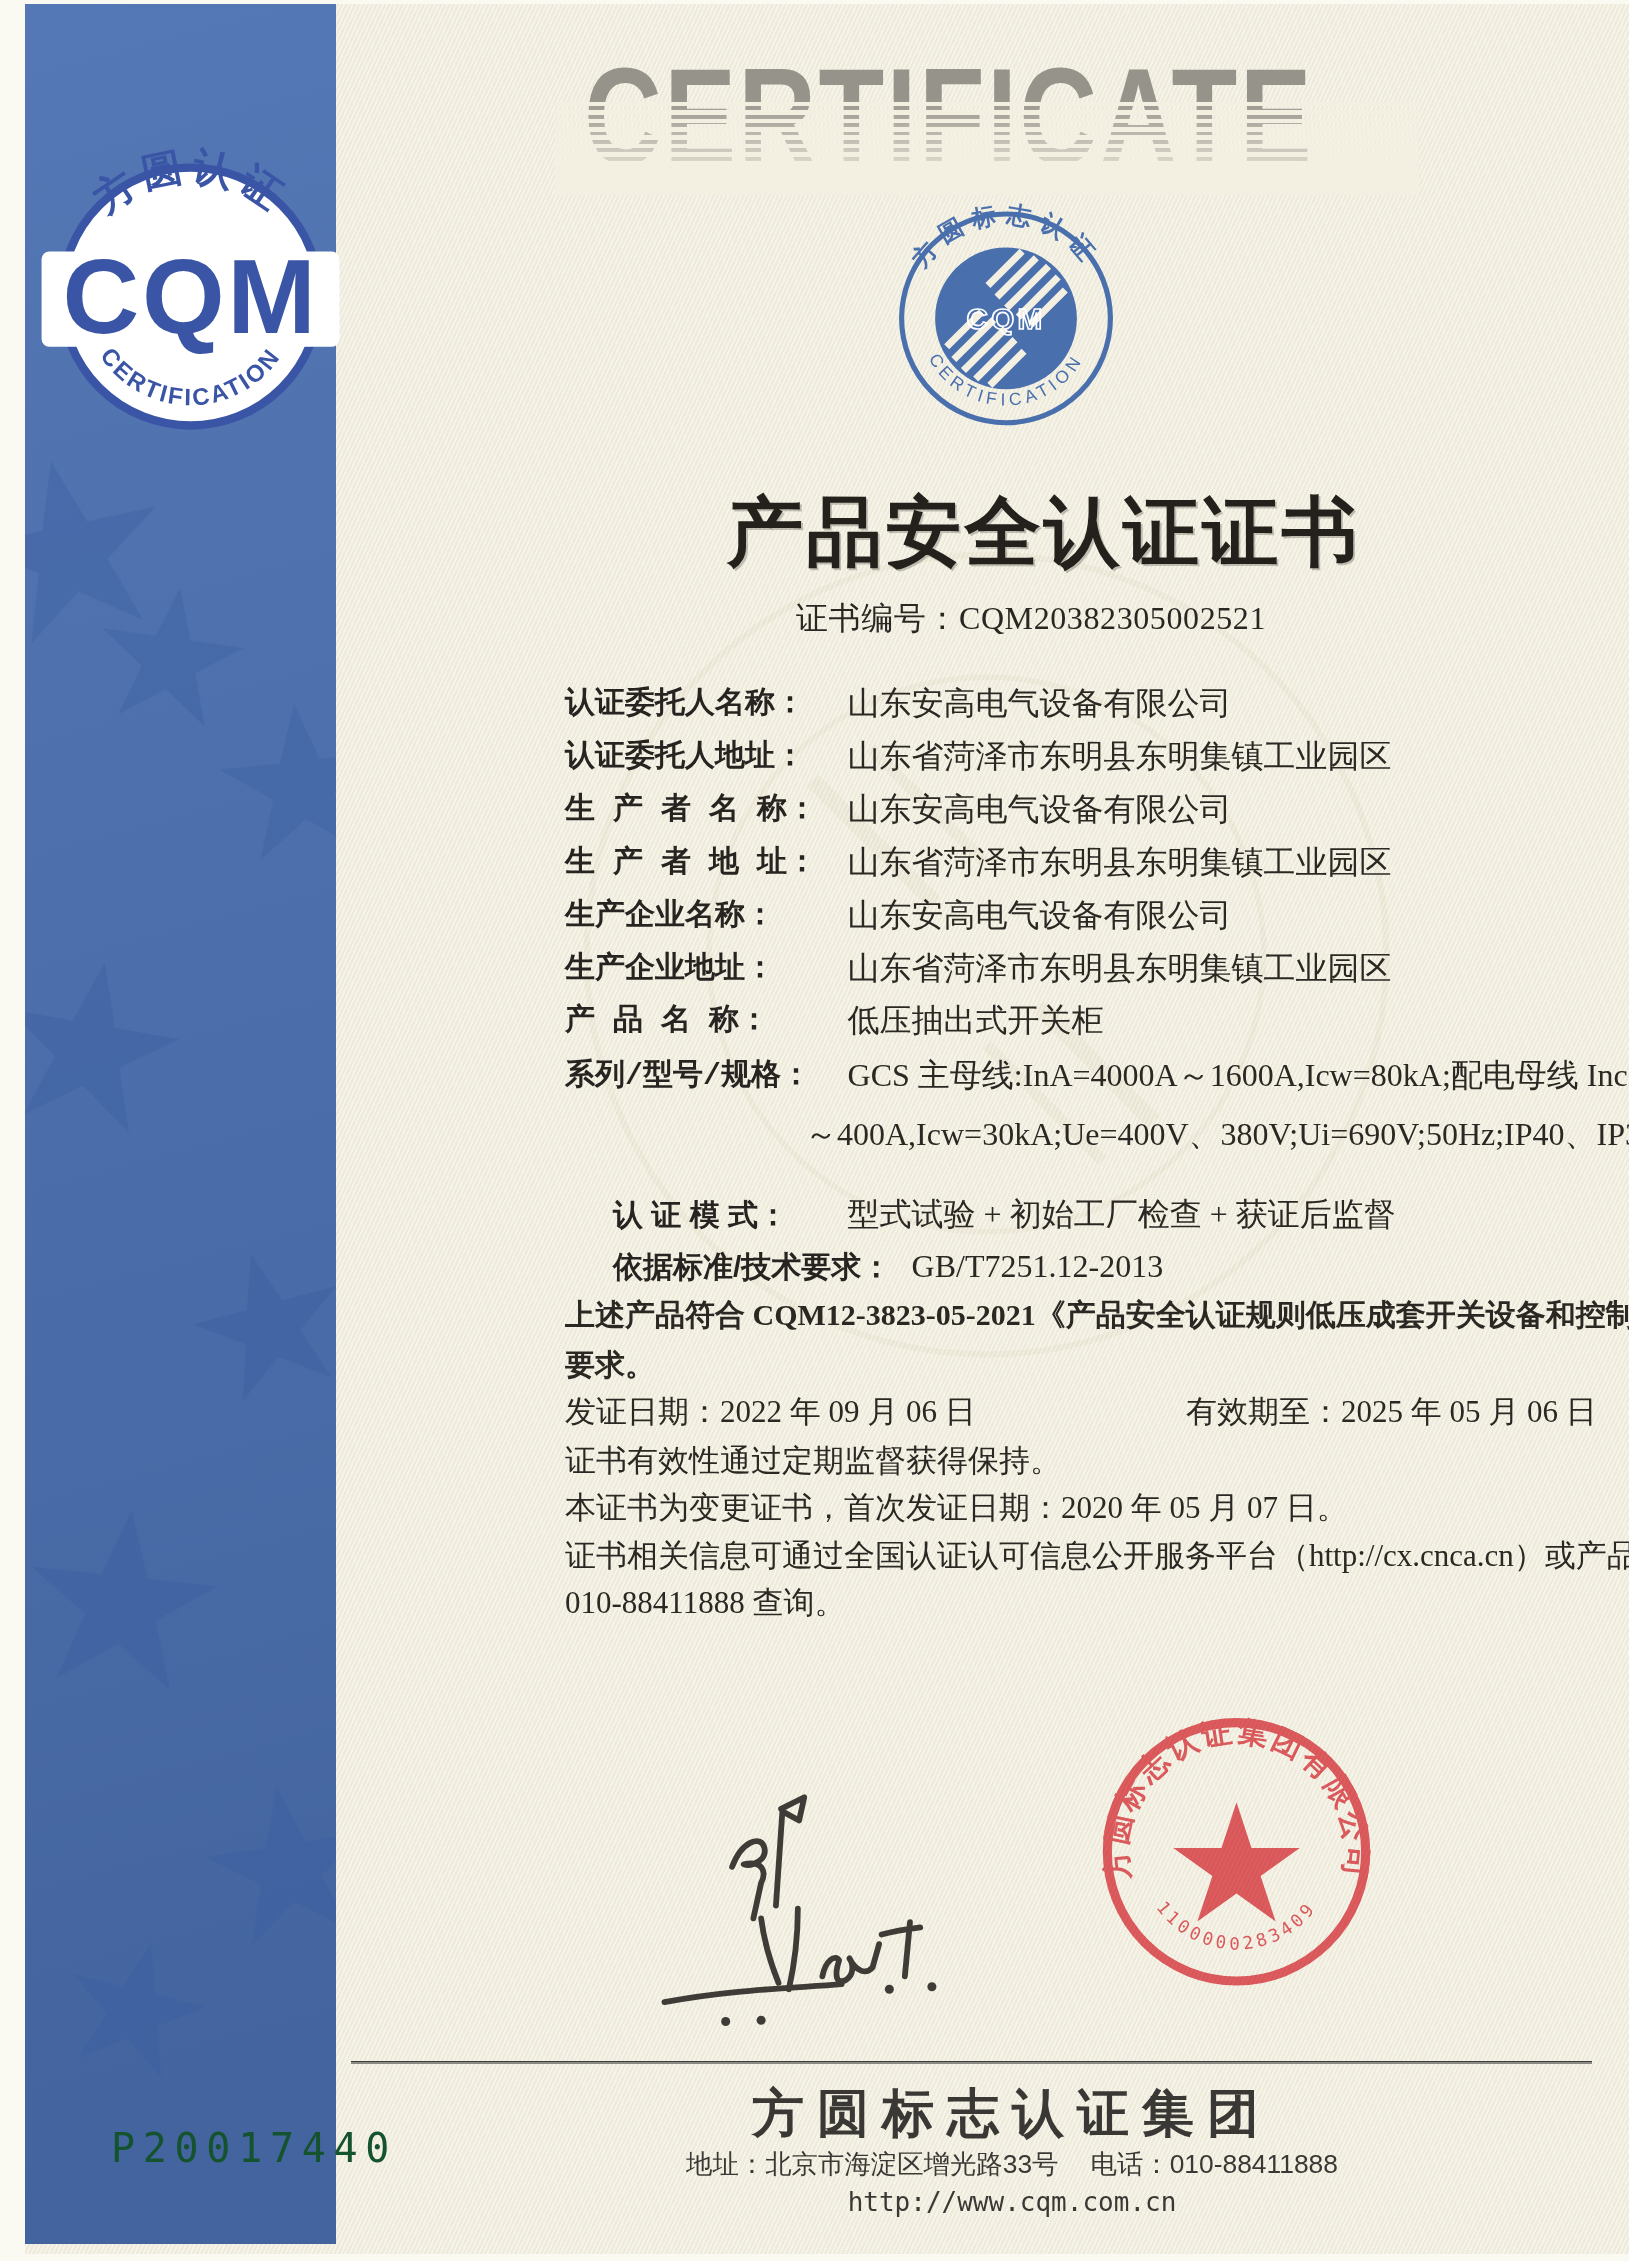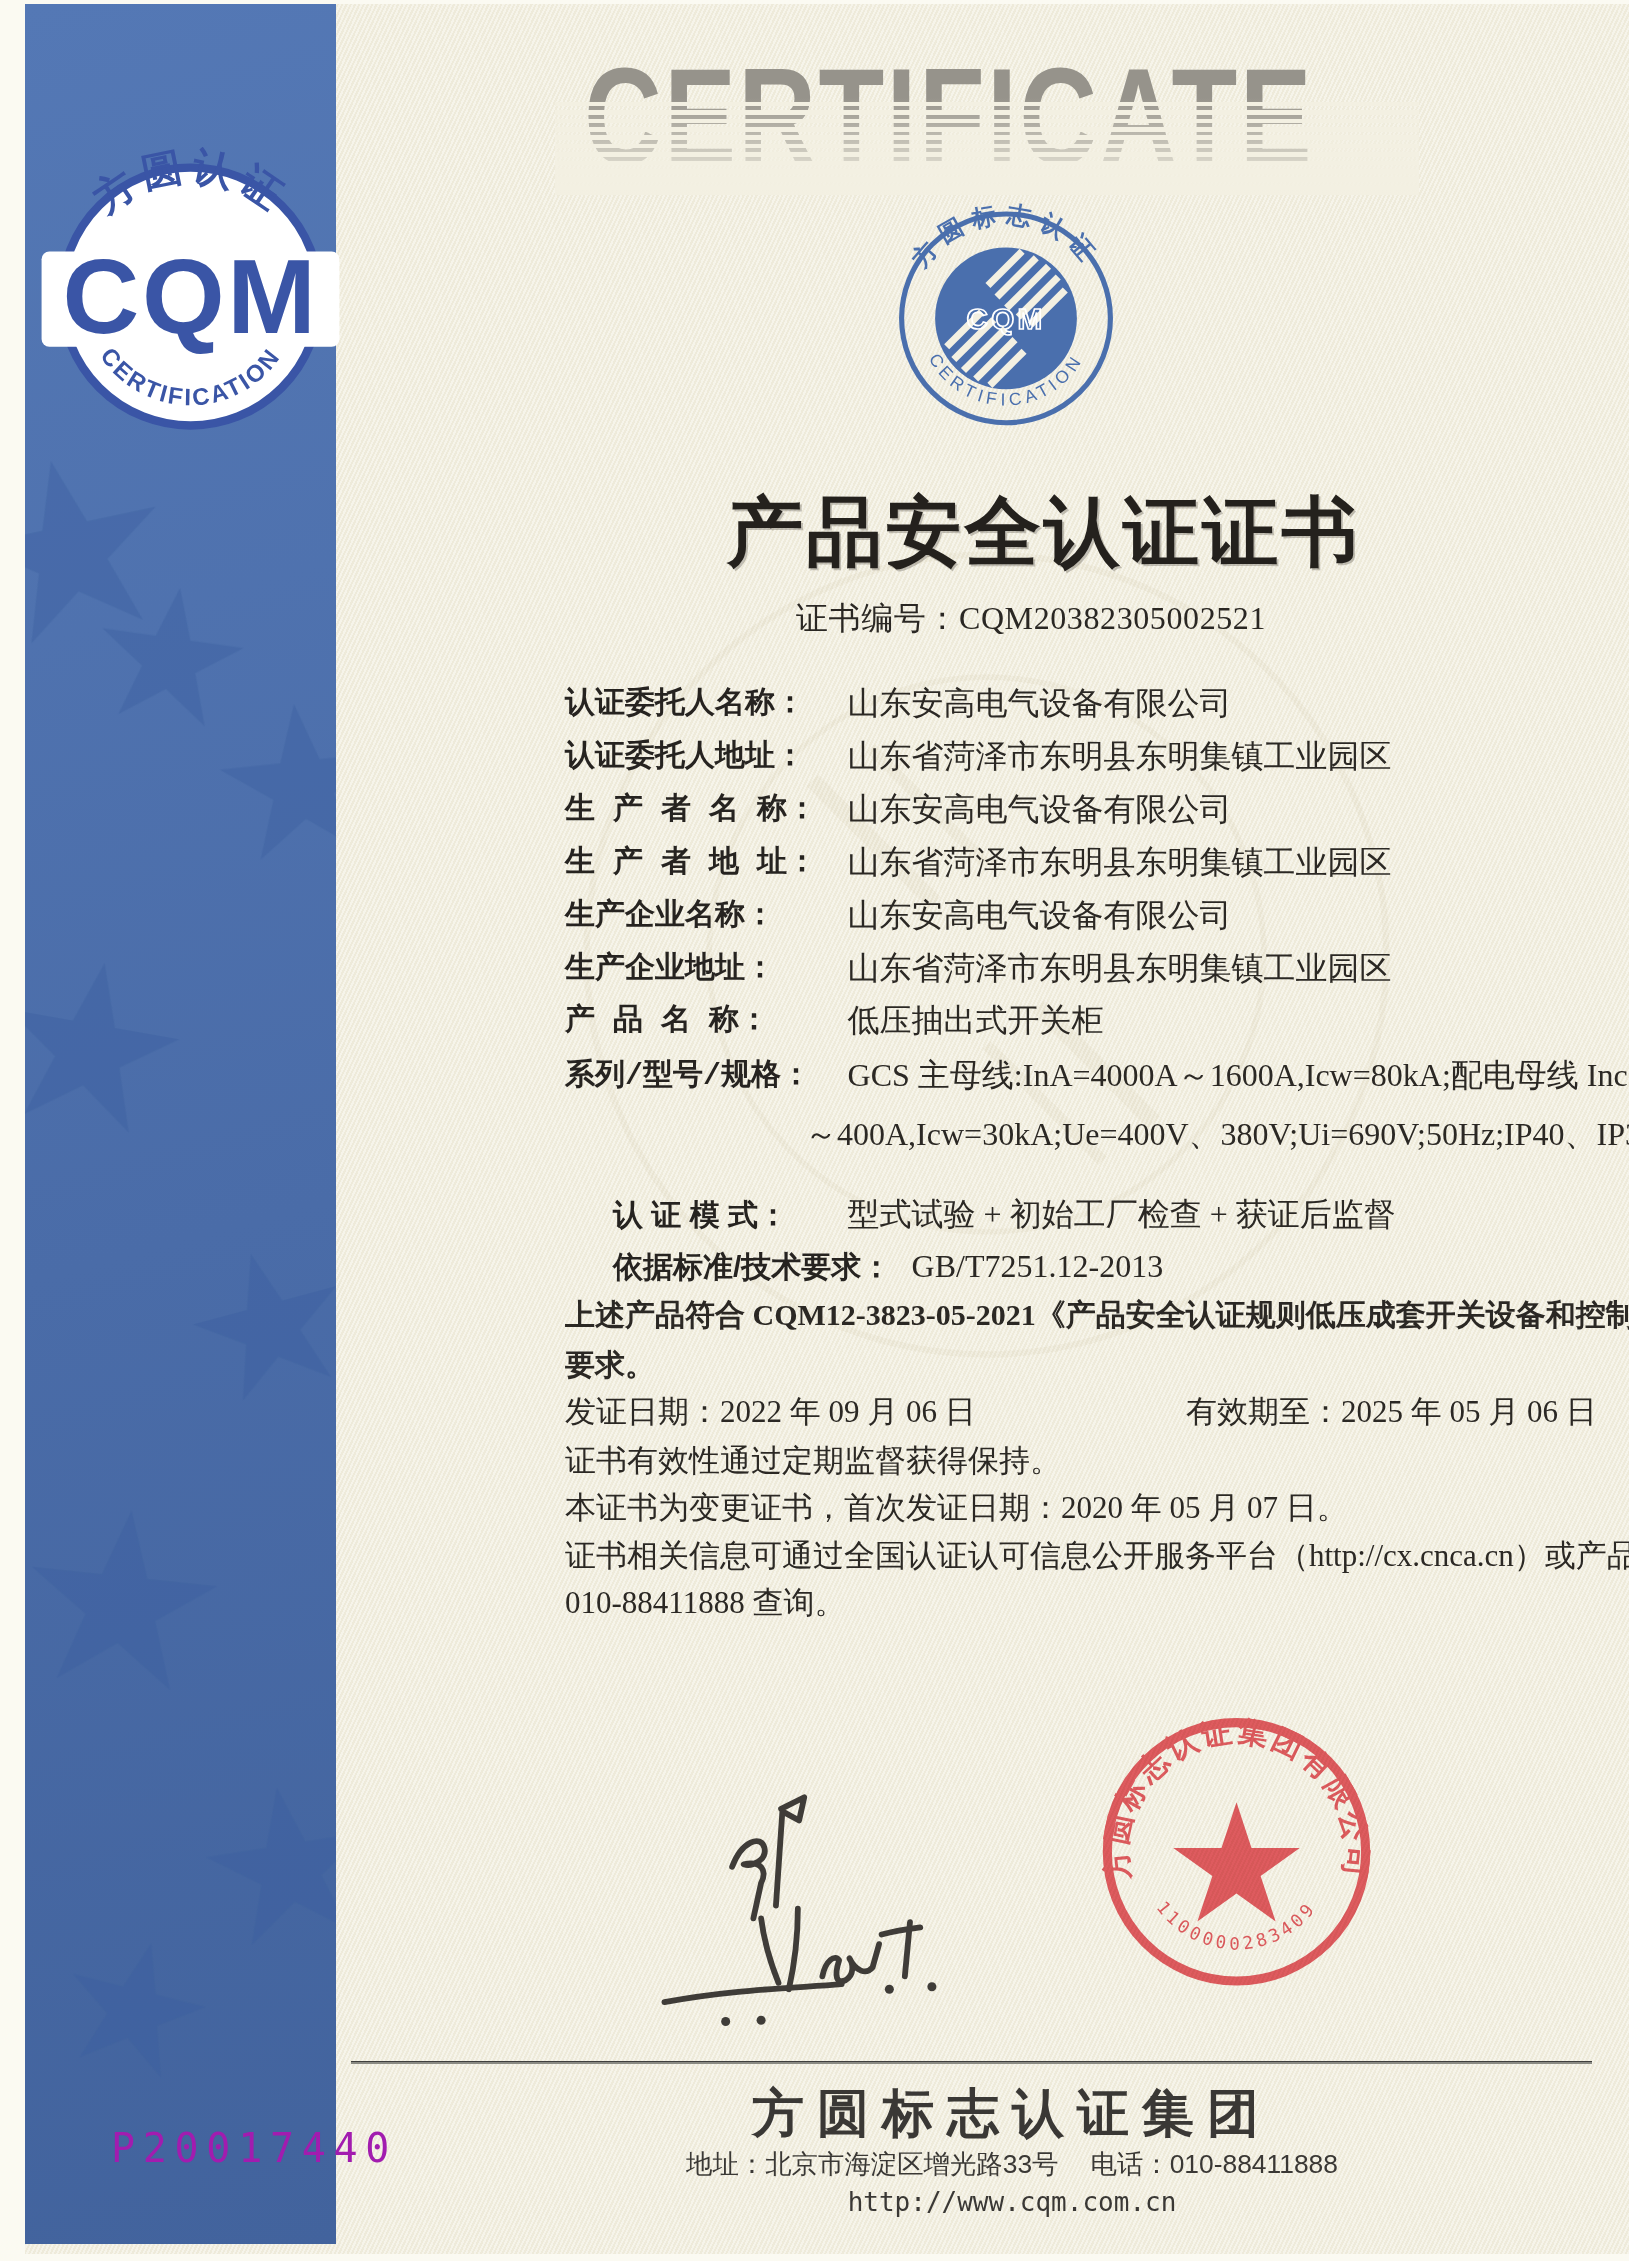--- a/index.html
+++ b/index.html
@@ -74,21 +74,21 @@
     font-family:"Liberation Sans", sans-serif; font-size:26.4px; color:#3a3835; white-space:nowrap;
   }
   .footer-addr .gap { display:inline-block; width:32px; }
   .footer-url {
     position:absolute; left:393px; top:2187px; width:1238px; text-align:center;
     font-family:"DejaVu Sans Mono", monospace; font-size:26px; color:#3a3835;
   }
   .serial {
     position:absolute; left:111px; top:2125px;
     font-family:"DejaVu Sans Mono", monospace; font-size:40px;
-    letter-spacing:7.7px; color:#a21caf; white-space:nowrap;
+    letter-spacing:7.7px; color:#14532d; white-space:nowrap;
   }
 </style>
 </head>
 <body>
 
 <div class="page">
   <div class="paper"></div>
 
   <div class="blue-panel">
     <svg width="311" height="2240" viewBox="0 0 482 3474">

